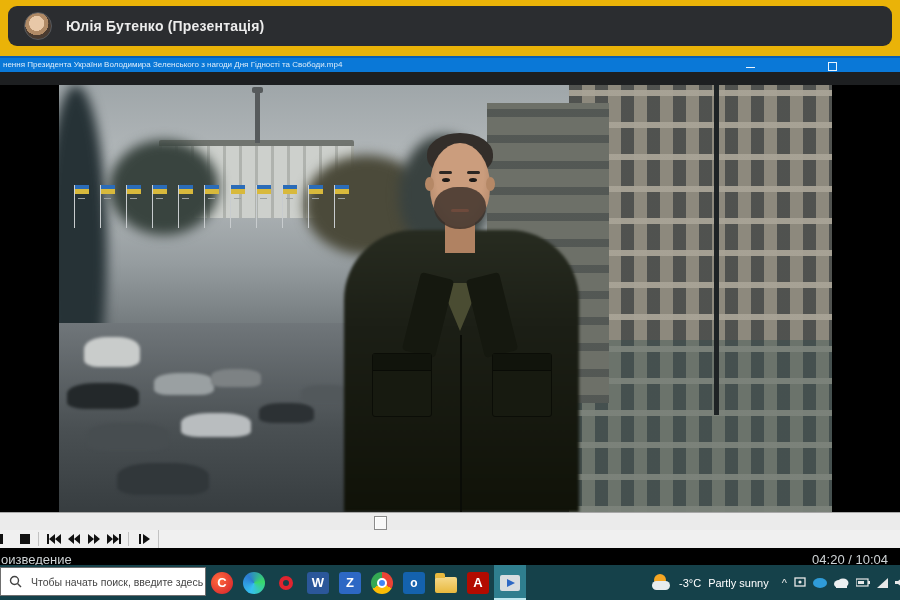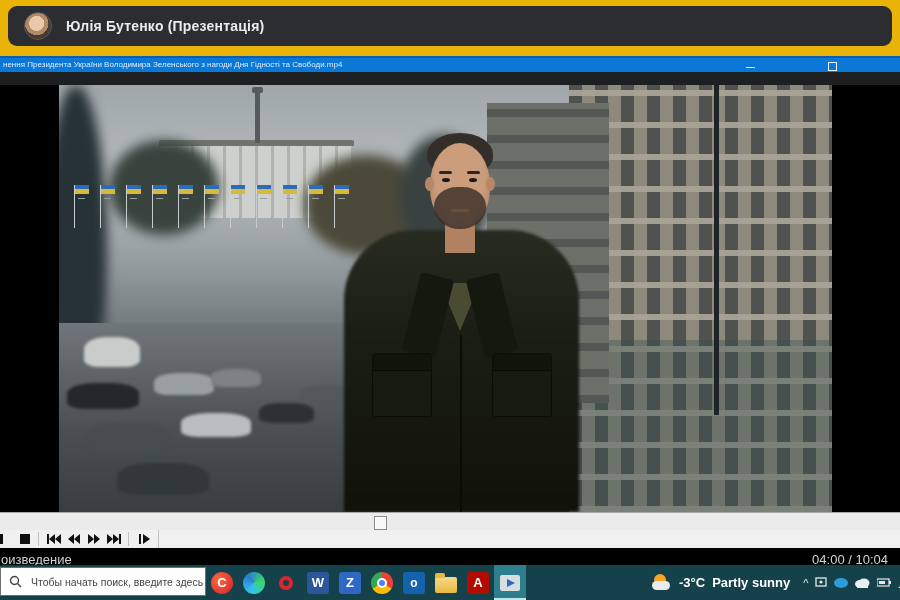--- a/index.html
+++ b/index.html
@@ -98,21 +98,21 @@
   .ic-folder::before{content:"";position:absolute;left:0;top:-4px;width:10px;height:5px;background:#e8b93e;border-radius:2px 2px 0 0;}
   .ic-acrobat{background:#b30b00;border-radius:3px;}
   .ic-player{width:20px;height:16px;background:#d8dde0;border-radius:2px;position:relative;}
   .ic-player::after{content:"";position:absolute;left:7px;top:4px;border-left:8px solid #2d68c4;
       border-top:4px solid transparent;border-bottom:4px solid transparent;}
   .tb-right{position:absolute;left:652px;top:0;width:268px;height:35px;display:flex;align-items:center;gap:7px;color:#fff;}
   .tb-right>*{flex:0 0 auto;}
   .weather-icon{width:20px;height:18px;position:relative;}
   .weather-icon .sun{position:absolute;left:2px;top:0;width:12px;height:12px;border-radius:50%;background:#f6a623;}
   .weather-icon .cloud{position:absolute;left:0px;top:7px;width:18px;height:9px;border-radius:8px;background:#e8ecef;}
-  .weather-text{font-size:13px;white-space:nowrap;font-weight:bold;}
+  .weather-text{font-size:11px;white-space:nowrap;}
   .tray-chevron{font-size:11px;color:#e8e8e8;margin-left:6px;}
   .tray-ic{display:flex;align-items:center;}
 </style>
 </head>
 <body>
 
 <div class="screen">
 
   <div class="share-header">
     <div class="speaker-pill">
@@ -259,21 +259,21 @@
       <svg width="11" height="10">
           <rect x="0" y="0" width="2" height="10" fill="#111"></rect>
           <path d="M4,0 L11,5 L4,10 Z" fill="#111"></path>
         </svg>
     </div>
     <div class="ctl-sep-tall" style="left:158px;"></div>
   </div>
 
   <div class="status-bar">
     <span class="status-left">оизведение</span>
-    <span class="status-time">04:00 / 10:04</span>
+    <span class="status-time">04:20 / 10:04</span>
   </div>
 
   <div class="taskbar">
     <div class="search-box">
       <svg class="search-glyph" width="13" height="13">
         <circle cx="5.5" cy="5.5" r="4" stroke="#444" stroke-width="1.4" fill="none"></circle>
         <line x1="8.5" y1="8.5" x2="12" y2="12" stroke="#444" stroke-width="1.4"></line>
       </svg>
       <input type="text" placeholder="Чтобы начать поиск, введите здесь запрос" style="">
     </div>

